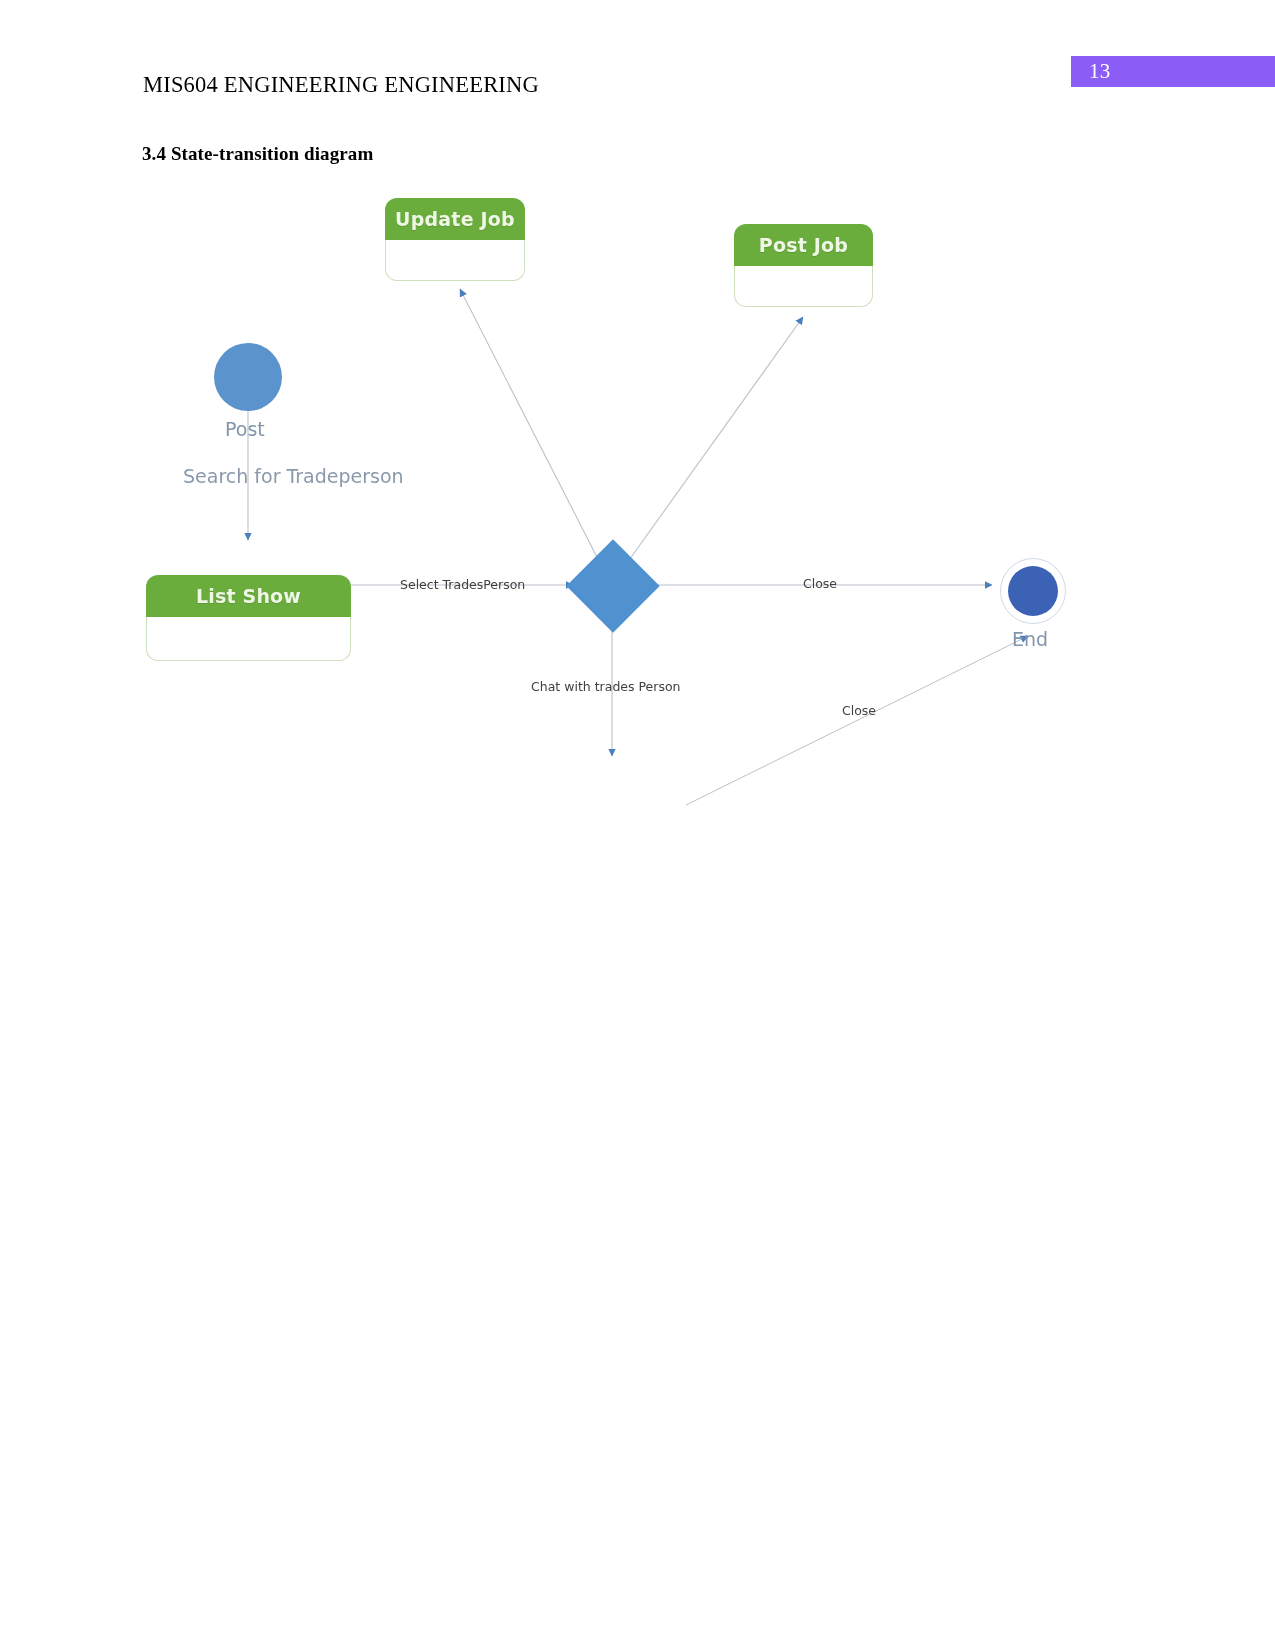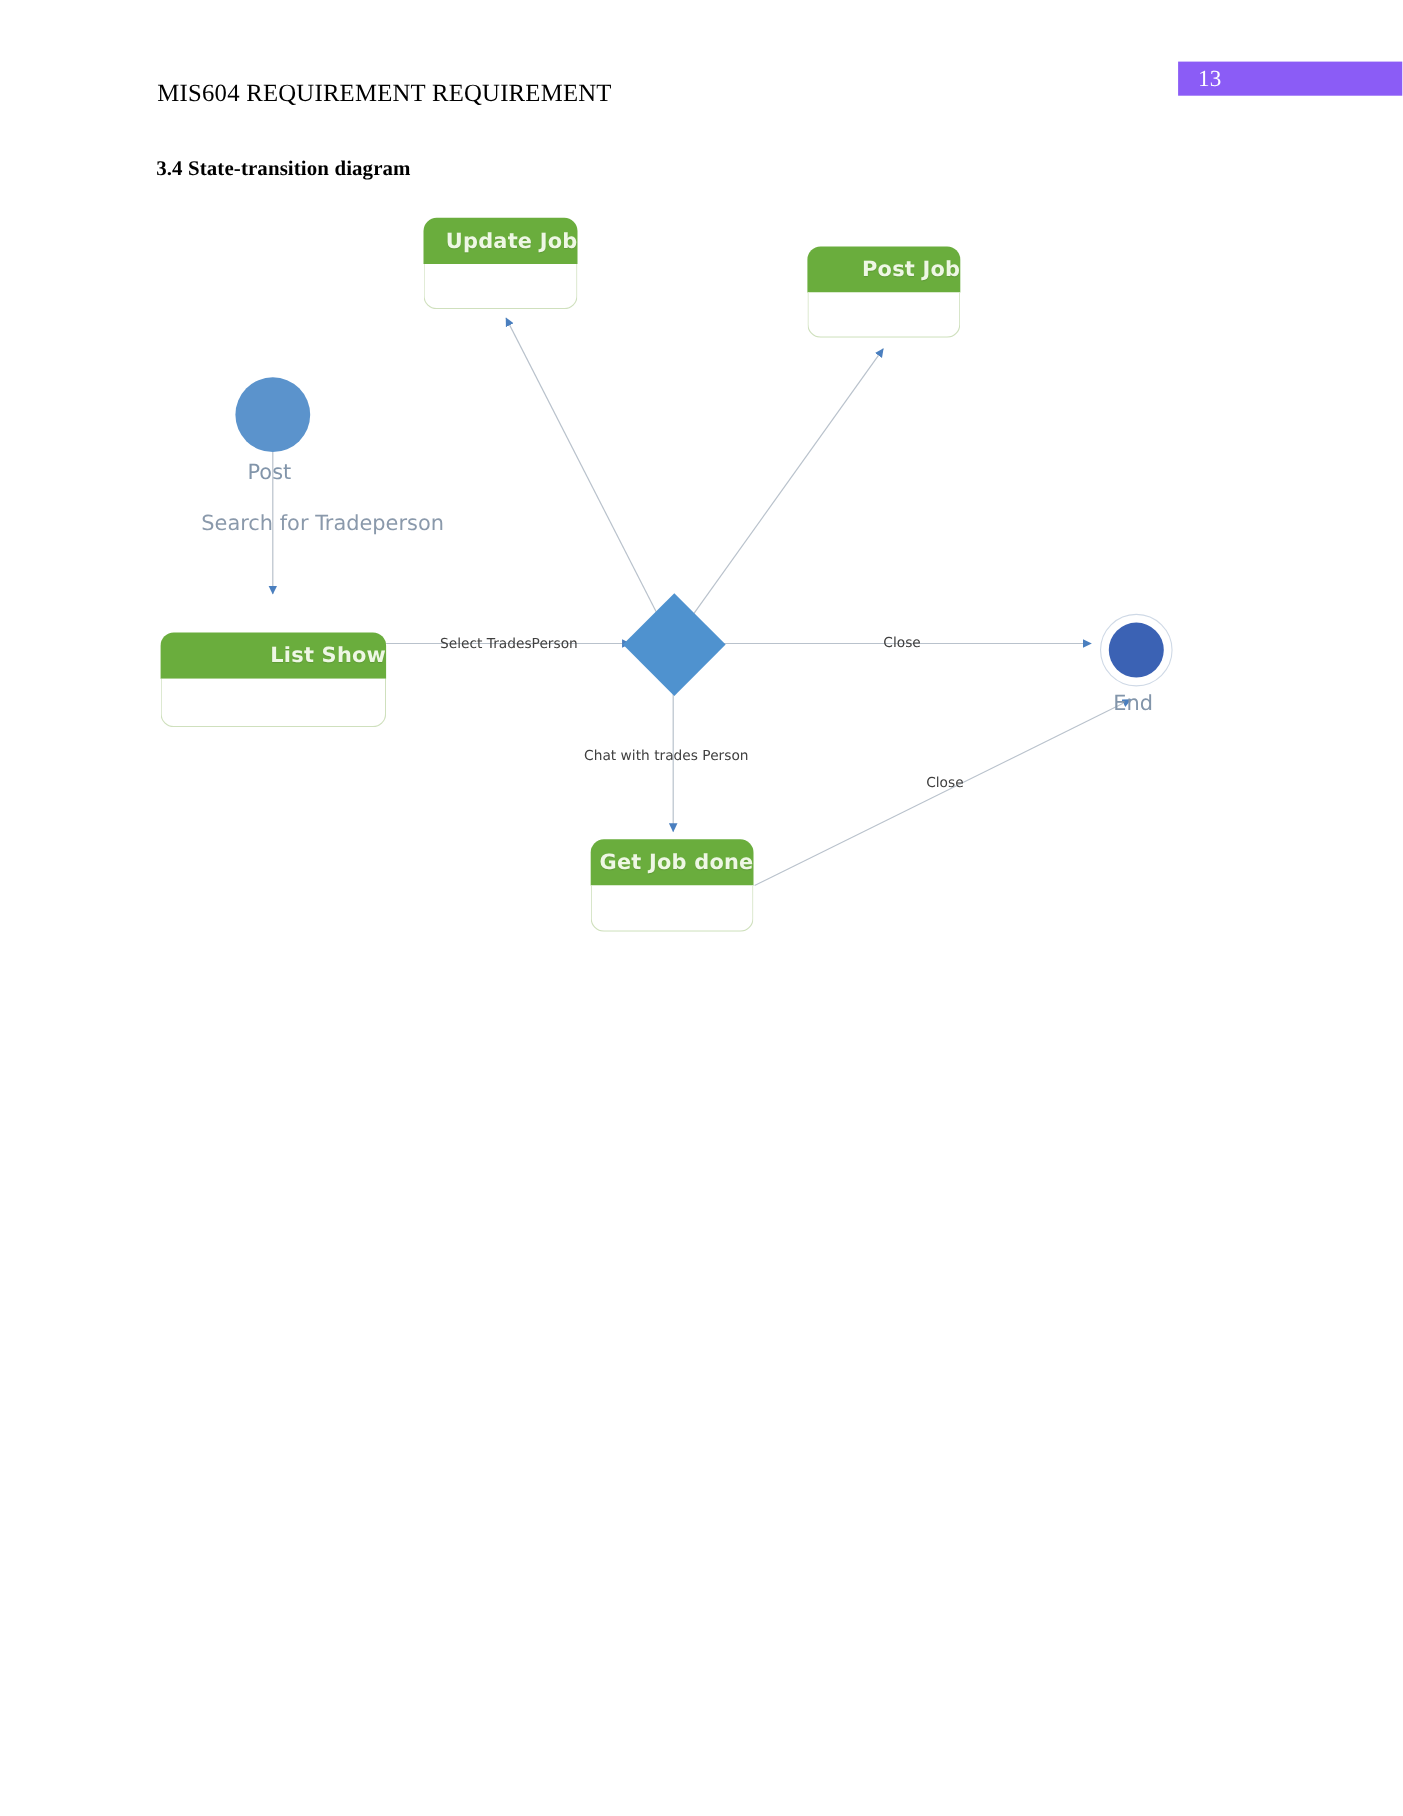--- a/index.html
+++ b/index.html
@@ -77,21 +77,21 @@
     box-sizing: border-box;
   }
   .state-box .box-header {
     box-sizing: border-box;
     width: 100%;
     background: #6aad3d;
     border-radius: 12px 12px 0 0;
     color: #eef7e4;
     font-family: "DejaVu Sans", "Liberation Sans", sans-serif;
     font-weight: bold;
-    text-align: right;
+    text-align: center;
     text-shadow: 0 1px 1px rgba(0,0,0,0.12);
     letter-spacing: 0.2px;
     overflow: hidden;
     white-space: nowrap;
   }
   .state-box .box-body {
     box-sizing: border-box;
     width: 100%;
     background: #ffffff;
     border: 1px solid #cfe0bd;
@@ -172,21 +172,21 @@
   #label-select-trades   { left: 270px; top: 392px; }
   #label-close-top       { left: 673px; top: 391px; }
   #label-chat-with       { left: 401px; top: 494px; }
   #label-close-bottom    { left: 712px; top: 518px; }
 </style>
 </head>
 <body>
 
 <div class="page-number-badge">13</div>
 
-<div class="doc-header">MIS604 REQUIREMENT REQUIREMENT</div>
+<div class="doc-header">MIS604 ENGINEERING ENGINEERING</div>
 
 <div class="section-heading">3.4 State-transition diagram</div>
 
 <div class="diagram">
 
   <svg class="edges" viewBox="0 0 990 680">
     <defs>
       <marker id="arrowblue" markerWidth="9" markerHeight="9" refX="7.5" refY="4.5" orient="auto" markerUnits="userSpaceOnUse">
         <path d="M0,0.6 L8,4.5 L0,8.4 z" fill="#4a7fbf"></path>
       </marker>
@@ -215,24 +215,20 @@
   <div class="state-box" id="box-post-job">
     <div class="box-header">Post Job</div>
     <div class="box-body"></div>
   </div>
 
   <div class="state-box" id="box-list-show">
     <div class="box-header">List Show</div>
     <div class="box-body"></div>
   </div>
 
-  <div class="state-box" id="box-get-job-done">
-    <div class="box-header">Get Job done</div>
-    <div class="box-body"></div>
-  </div>
 
   <div class="start-node"></div>
 
   <div class="decision-node"></div>
 
   <div class="end-node">
     <div class="end-node-inner"></div>
   </div>
 
   <div class="diagram-label node-label" id="label-start">Post</div>

